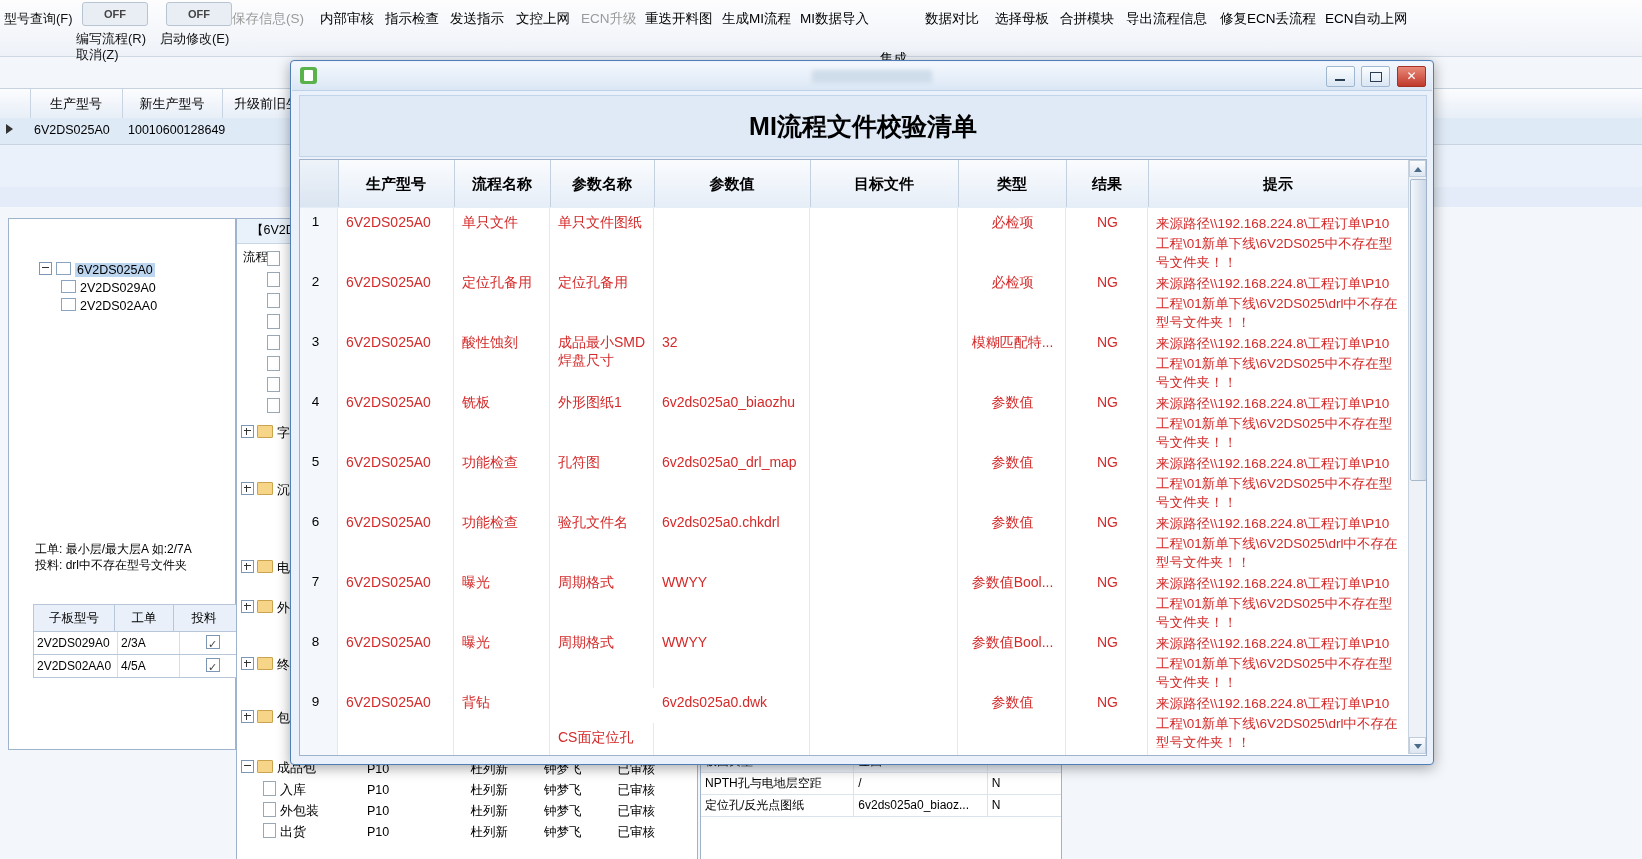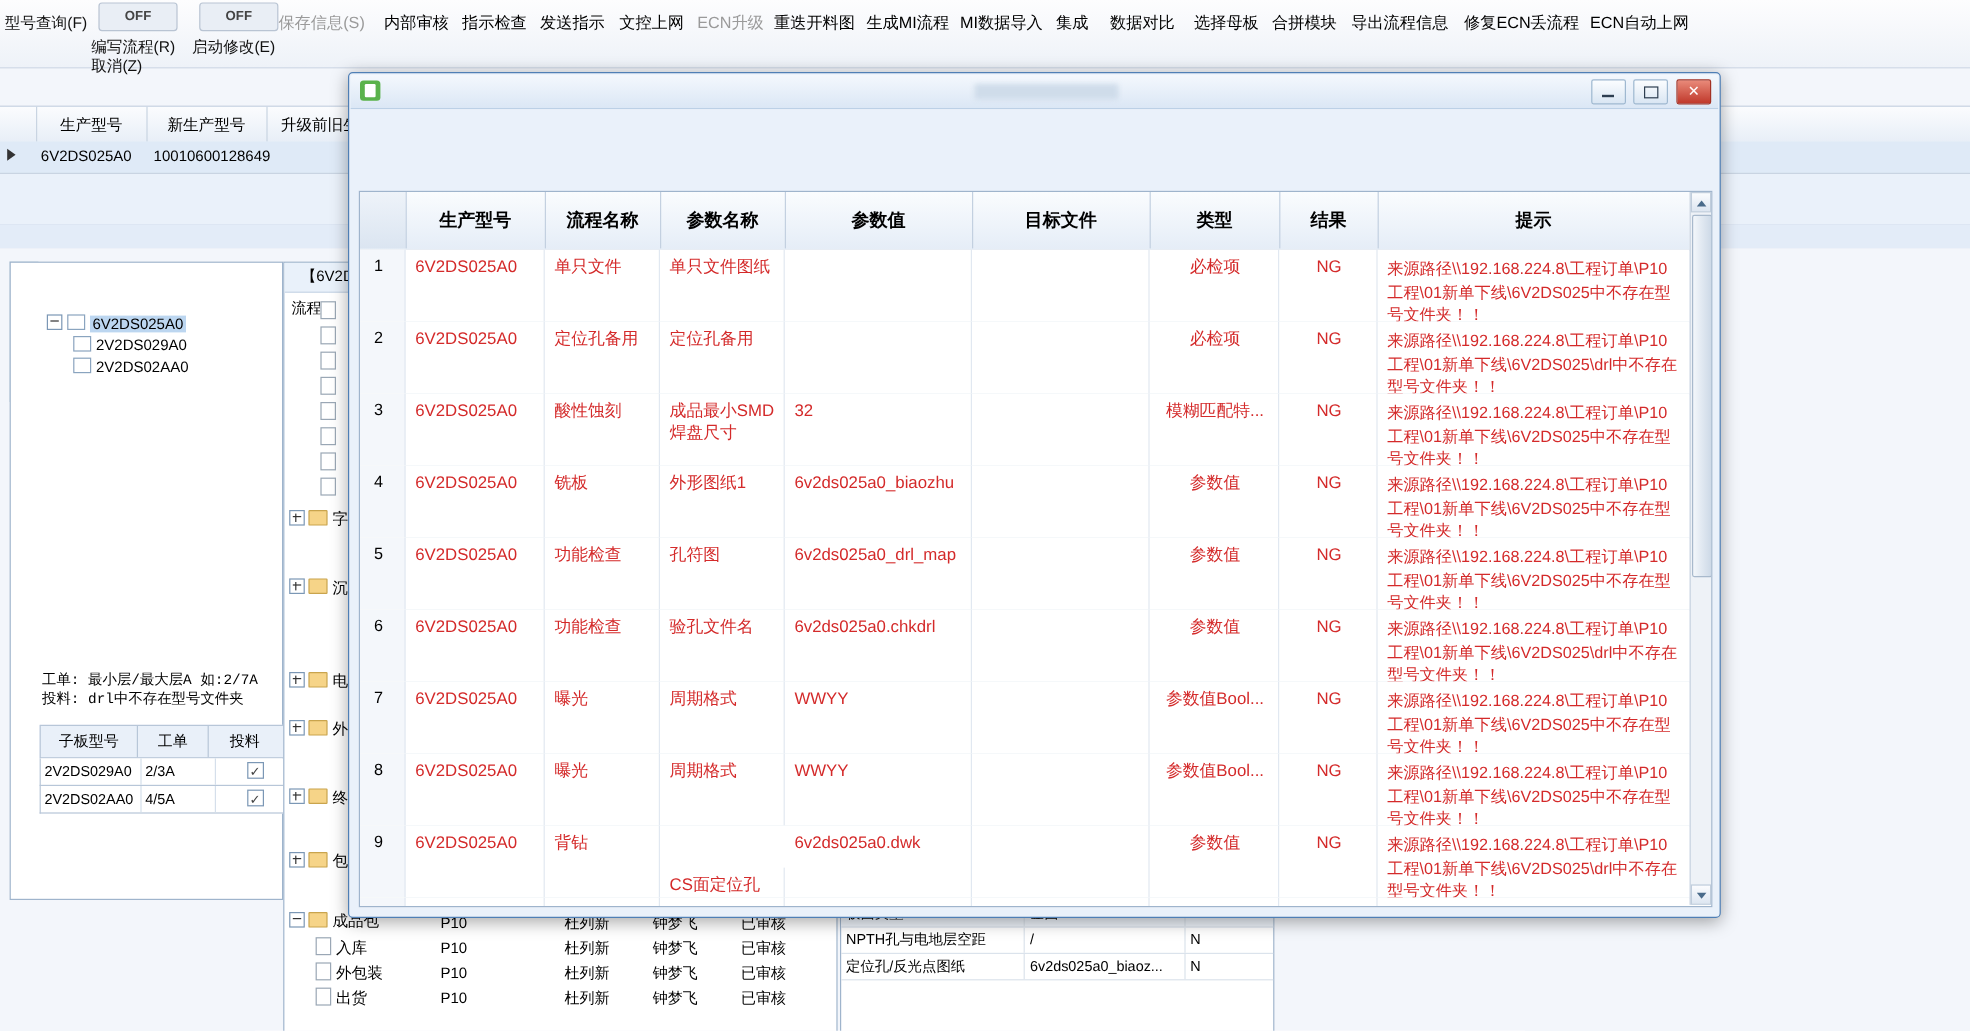--- a/index.html
+++ b/index.html
@@ -41,21 +41,21 @@
   .vtab-text{position:absolute;left:-17px;top:38px;width:56px;transform:rotate(90deg);font-size:12px;color:#123;white-space:nowrap;}
   .lp-head{position:absolute;left:22px;top:0;width:204px;height:34px;background:#eaf2fb;border-bottom:1px solid #cbd8e7;}
   .lp-head-text{position:absolute;left:10px;top:9px;font-size:13px;color:#000;}
   .bubble{position:absolute;right:12px;top:6px;width:22px;height:17px;background:#f3a8c0;border-radius:9px;}
   .bubble:after{content:"";position:absolute;left:4px;top:15px;border-top:6px solid #f3a8c0;border-right:6px solid transparent;}
   .tree{position:absolute;left:30px;top:42px;font-size:12.5px;color:#000;}
   .tnode{position:relative;height:18px;line-height:18px;white-space:nowrap;}
   .tbox{display:inline-block;width:11px;height:11px;border:1px solid #7b97b5;background:#fff;margin-right:4px;vertical-align:-1px;position:relative;}
   .tbox.minus:after{content:"";position:absolute;left:2px;top:4px;width:7px;height:1px;background:#333;}
   .ticon{display:inline-block;width:13px;height:11px;border:1px solid #8aa4bf;background:#fff;margin-right:4px;vertical-align:-1px;}
-  .note{position:absolute;left:26px;top:340px;width:198px;font-size:12px;color:#000;line-height:16px;font-family:Liberation Mono, monospace;}
+  .note{position:absolute;left:26px;top:322px;width:198px;font-size:12px;color:#000;line-height:16px;}
   .sgrid{position:absolute;left:24px;top:385px;width:220px;}
   .sgrid .hrow{display:flex;height:26px;background:#e9f0f9;border:1px solid #b7c6d8;}
   .sgrid .hrow div{border-right:1px solid #b7c6d8;line-height:26px;text-align:center;font-size:12.5px;}
   .sgrid .drow{display:flex;height:22px;background:#fff;border:1px solid #b7c6d8;border-top:none;}
   .sgrid .drow div{border-right:1px solid #d5dfeb;line-height:22px;font-size:12px;padding-left:3px;}
   .cbx{display:inline-block;width:12px;height:12px;border:1px solid #7b97b5;background:#fff;position:relative;vertical-align:-2px;}
   .cbx:after{content:"\2713";position:absolute;left:1px;top:-3px;font-size:11px;color:#444;}
 
   
   .mpanel{position:absolute;left:236px;top:218px;width:460px;height:641px;background:#fff;border:1px solid #9fb4cc;overflow:hidden;}
@@ -144,21 +144,21 @@
 
     <div class="tb-menu dim" style="left:232px;">保存信息(S)</div>
     <div class="tb-menu" style="left:320px;">内部审核</div>
     <div class="tb-menu" style="left:385px;">指示检查</div>
     <div class="tb-menu" style="left:450px;">发送指示</div>
     <div class="tb-menu" style="left:516px;">文控上网</div>
     <div class="tb-menu dim" style="left:581px;">ECN升级</div>
     <div class="tb-menu" style="left:645px;">重迭开料图</div>
     <div class="tb-menu" style="left:722px;">生成MI流程</div>
     <div class="tb-menu" style="left:800px;">MI数据导入</div>
-    <div class="tb-menu" style="left:880px;">集成</div>
+    <div class="tb-menu" style="left:880px;margin-top:40px;">集成</div>
     <div class="tb-menu" style="left:925px;">数据对比</div>
     <div class="tb-menu" style="left:995px;">选择母板</div>
     <div class="tb-menu" style="left:1060px;">合拼模块</div>
     <div class="tb-menu" style="left:1126px;">导出流程信息</div>
     <div class="tb-menu" style="left:1220px;">修复ECN丢流程</div>
     <div class="tb-menu" style="left:1325px;">ECN自动上网</div>
   </div>
 
   <div class="grid-head">
     <div class="gh-cell" style="left:0px;width:30px;"></div>
@@ -313,20 +313,23 @@
   <div class="title-bar">
     <div class="tb-ico"></div>
     <div class="tb-title-blur"></div>
     <div class="winbtns">
       <span class="wbtn"><i class="mn"></i></span>
       <span class="wbtn"><i class="mx"></i></span>
       <span class="wbtn close"><span class="cl">✕</span></span>
     </div>
   </div>
 
+  <div class="modal-header">
+    <div class="modal-title">MI流程文件校验清单</div>
+  </div>
 
   <div class="table-wrap">
 
     <div class="thead">
       <div class="th corner" style="left:0px;width:38px;"></div>
       <div class="th" style="left:38px;width:116px;">生产型号</div>
       <div class="th" style="left:154px;width:96px;">流程名称</div>
       <div class="th" style="left:250px;width:104px;">参数名称</div>
       <div class="th" style="left:354px;width:156px;">参数值</div>
       <div class="th" style="left:510px;width:148px;">目标文件</div>

